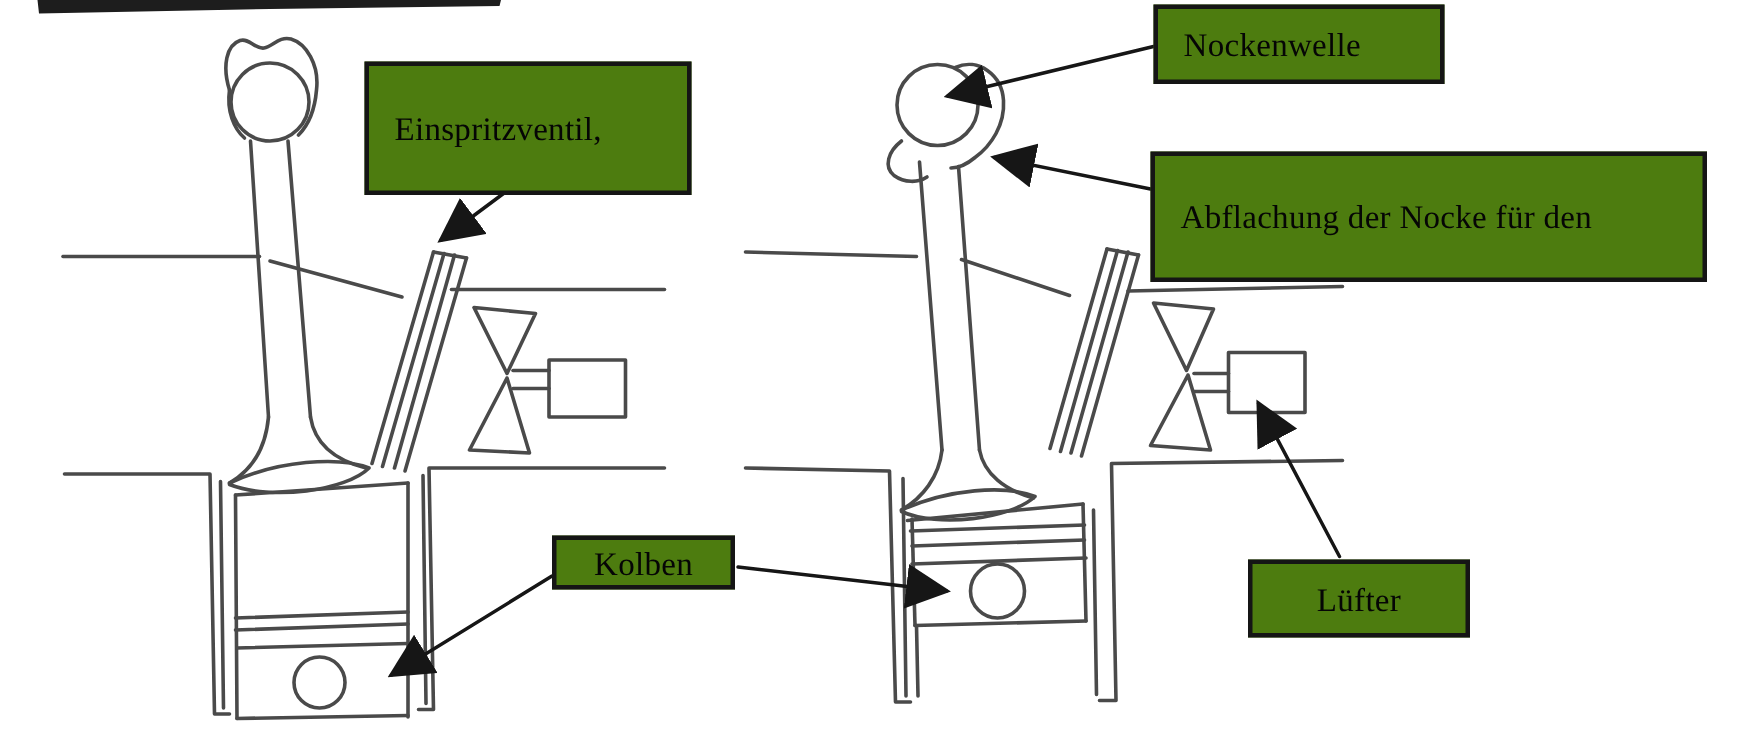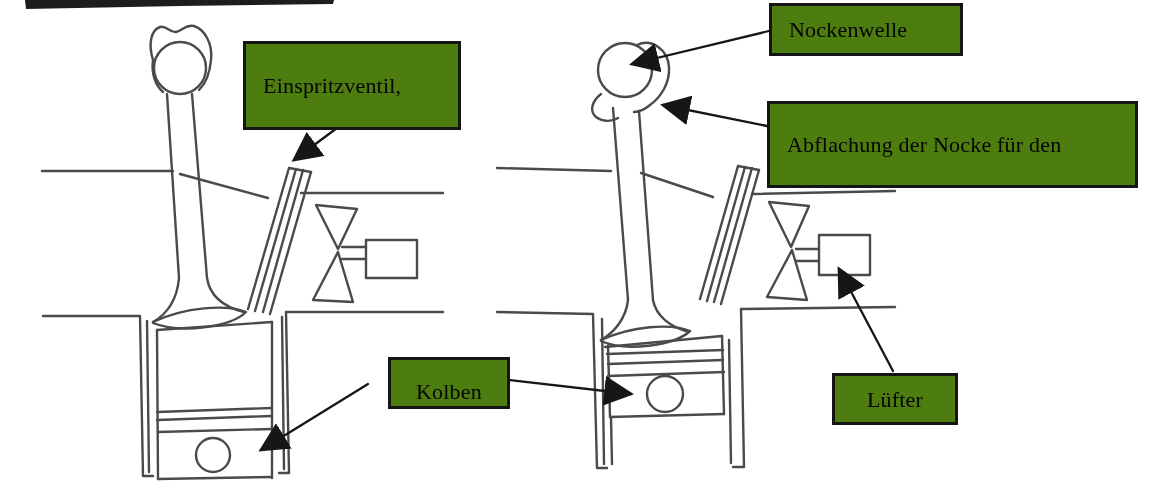--- a/index.html
+++ b/index.html
@@ -168,21 +168,21 @@
   </div>
 
   <div class="label-box left-align" style="left:769px;top:3px;width:194px;height:53px;">
     <span class="label-line">Nockenwelle</span>
   </div>
 
   <div class="label-box left-align" style="left:767px;top:73px;width:371px;height:87px;margin-top:28px;">
     <span class="label-line">Abflachung der Nocke für den</span>
   </div>
 
-  <div class="label-box center-align" style="left:388px;top:357px;width:122px;height:52px;justify-content:flex-end;">
+  <div class="label-box center-align" style="left:368px;top:357px;width:122px;height:36px;">
     <span class="label-line">Kolben</span>
   </div>
 
-  <div class="label-box center-align" style="left:832px;top:373px;width:126px;height:52px;">
+  <div class="label-box center-align" style="left:832px;top:373px;width:148px;height:52px;">
     <span class="label-line">Lüfter</span>
   </div>
 
 </div>
 
 </body></html>

